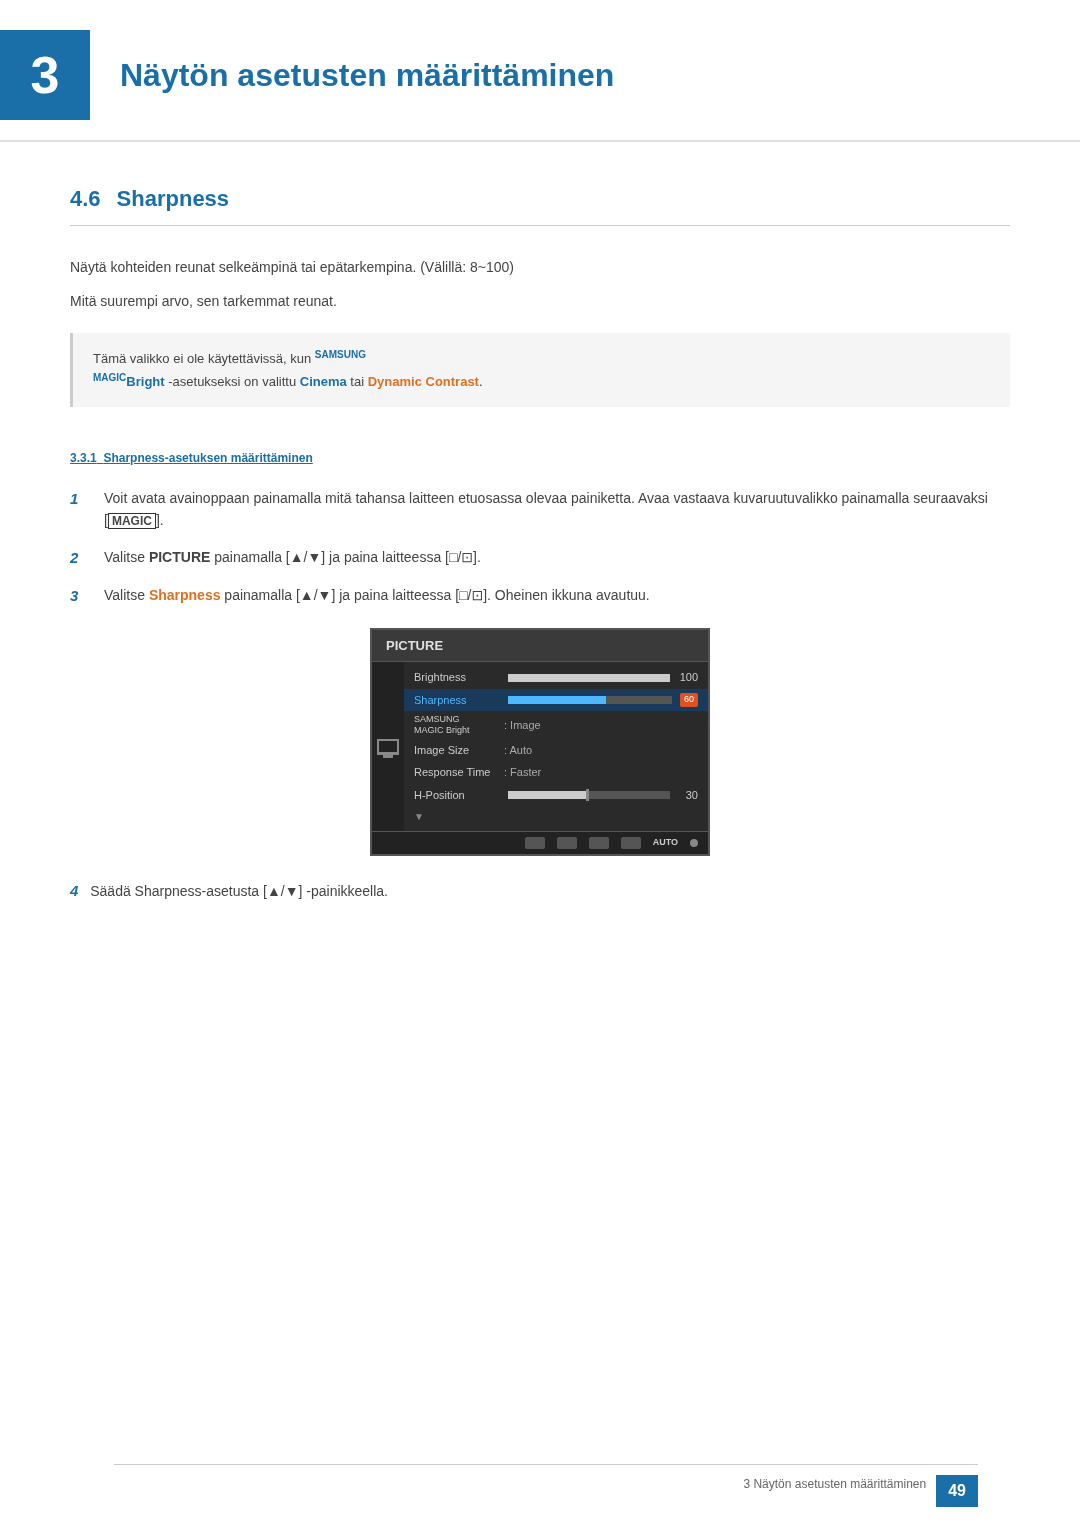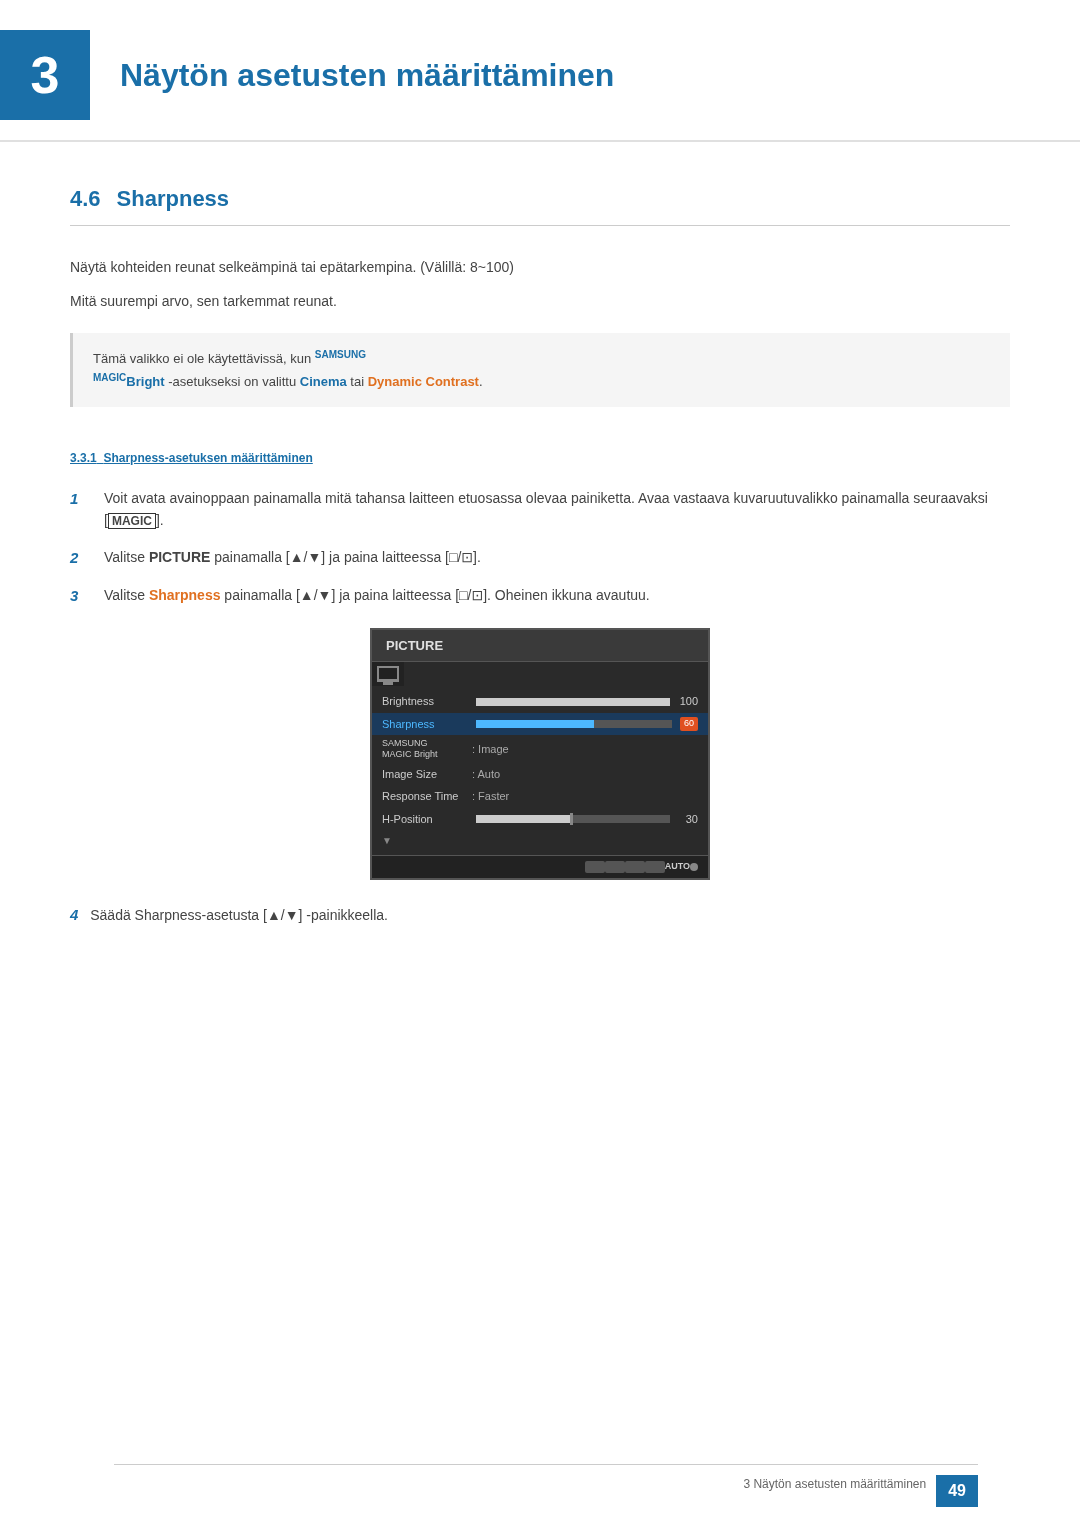--- a/index.html
+++ b/index.html
@@ -166,21 +166,20 @@
       background: #3a3a3a;
       color: #e0e0e0;
       padding: 6px 14px;
       font-size: 13px;
       font-weight: bold;
       border-bottom: 1px solid #555;
     }
     .menu-items-area {
       display: flex;
       position: relative;
-      flex-direction: column;
     }
     .menu-icon-col {
       width: 32px;
       background: #222;
       display: flex;
       align-items: center;
       justify-content: center;
       padding: 4px 0;
     }
     .monitor-icon {
@@ -263,21 +262,21 @@
       border-radius: 2px;
       margin-left: 4px;
     }
     .menu-bottom-bar {
       background: #222;
       border-top: 1px solid #555;
       display: flex;
       align-items: center;
       justify-content: flex-end;
       padding: 4px 10px;
-      gap: 0;
+      gap: 12px;
     }
     .bottom-btn {
       width: 20px;
       height: 12px;
       background: #555;
       border-radius: 2px;
       display: inline-block;
     }
     .bottom-auto {
       color: #ccc;

